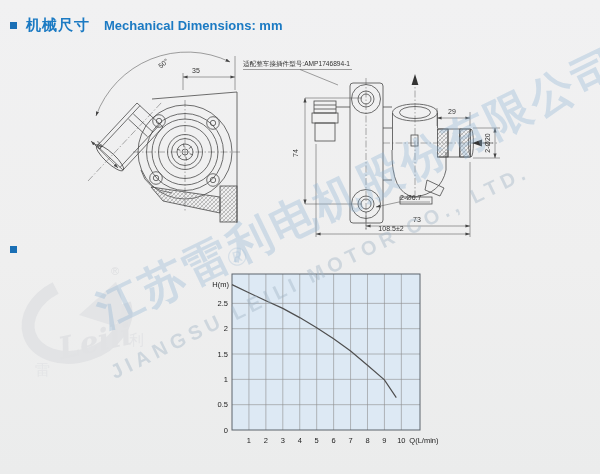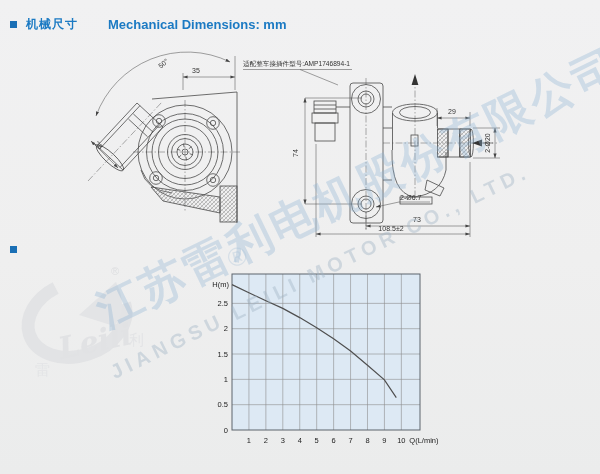--- a/index.html
+++ b/index.html
@@ -3,22 +3,22 @@
 <meta charset="utf-8">
 <style>
   html,body{margin:0;padding:0;}
   .page{
     position:relative;width:600px;height:474px;overflow:hidden;
     background:linear-gradient(180deg,#f1f1f2 0%,#efefef 55%,#ebecec 100%);
     font-family:"Liberation Sans","DejaVu Sans",sans-serif;
   }
   .sec-header{position:absolute;left:10px;display:flex;align-items:center;z-index:2;}
   .sec-bullet{width:7px;height:7px;background:#1a6fb5;margin-right:9px;flex:0 0 auto;}
-  .sec-zh{font-size:12px;font-weight:700;color:#1b7ac3;letter-spacing:1px;}
-  .sec-en{font-size:13px;font-weight:600;color:#1b7ac3;margin-left:30px;}
+  .sec-zh{font-size:15px;font-weight:700;color:#1b7ac3;letter-spacing:1px;}
+  .sec-en{font-size:13px;font-weight:600;color:#1b7ac3;margin-left:14px;}
   #hdr1{top:16px;}
   #hdr2{top:246px;}
   #mech-drawing{position:absolute;left:60px;top:40px;z-index:1;}
   #torque-chart{position:absolute;left:202px;top:270px;width:252px;height:182px;z-index:1;}
   .dimtxt{font-size:7px;fill:#333;font-family:"Liberation Sans","DejaVu Sans",sans-serif;}
   .notetxt{font-size:6.6px;fill:#333;font-family:"Liberation Sans","DejaVu Sans",sans-serif;}
   .wm{position:absolute;white-space:nowrap;pointer-events:none;z-index:3;transform-origin:0 50%;}
   #wm-cn{left:100px;top:284px;font-size:45px;font-weight:700;letter-spacing:3px;
     color:#8fb4d4;opacity:.34;transform:rotate(-26deg);}
   #wm-en{left:112px;top:362px;font-size:20px;font-weight:600;letter-spacing:5px;

